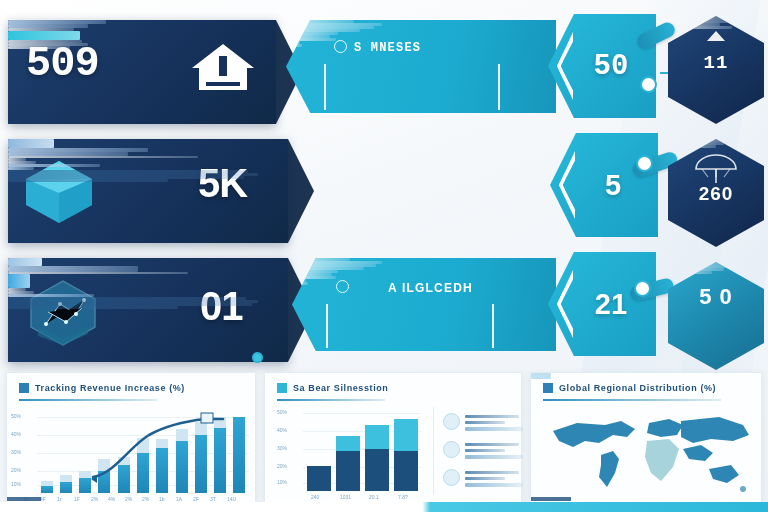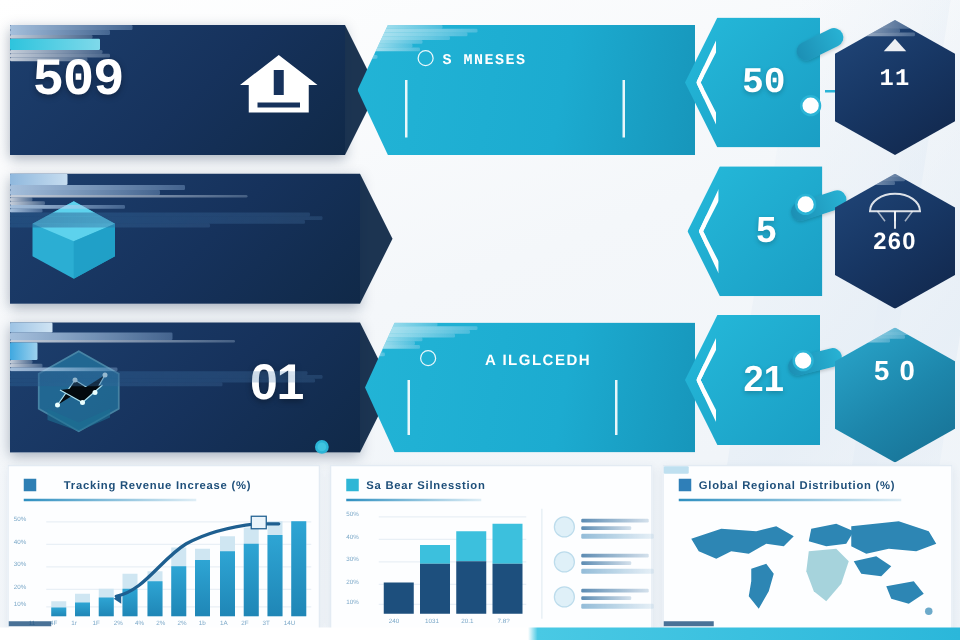--- a/index.html
+++ b/index.html
@@ -31,21 +31,21 @@
   .bignum { position:absolute; color:#fff; font-weight:700; letter-spacing:-1px;
     text-shadow:0 2px 5px rgba(0,0,0,.35); }
 
   .blurline { background:linear-gradient(90deg,rgba(190,215,240,.85),rgba(150,185,225,.35));
     border-radius:1px; filter:blur(.4px); }
   .blurline.lite { background:linear-gradient(90deg,rgba(255,255,255,.75),rgba(210,230,248,.25)); }
   .blurline.dk { background:linear-gradient(90deg,rgba(40,90,140,.55),rgba(90,140,190,.22)); }
 
   
   .cyan-band {
-    position:absolute; top:6px; height:104px;
+    position:absolute; top:6px; height:93px;
     background:linear-gradient(100deg,#22b4d6 0%,#1cabd0 60%,#1796bb 100%);
     box-shadow:0 3px 10px rgba(20,120,160,.3);
   }
 
   .hexbadge { position:absolute; width:108px; height:104px;
     background:linear-gradient(135deg,#25b9da 0%,#1a9ec4 100%);
     clip-path:polygon(24% 0,100% 0,100% 100%,24% 100%,0 50%);
     box-shadow:0 3px 9px rgba(20,110,150,.32);}
   .hexbadge .inner-chev{ position:absolute; left:9px; top:18px; width:16px;height:68px;
     border-left:6px solid #ffffff; border-top:6px solid transparent; border-bottom:6px solid transparent;
@@ -177,20 +177,21 @@
     <div class="knob" style="left:640px;top:62px;"></div>
   </div>
 
   <div class="row row2">
     <div class="navy-card" style="width:280px;">
       <svg style="position:absolute;left:14px;top:20px;" width="74" height="66" viewBox="0 0 74 66">
         <path d="M37 2 L70 20 L70 46 L37 64 L4 46 L4 20 Z" fill="#2fc3e6" opacity=".85"></path>
         <path d="M37 2 L70 20 L37 34 L4 20 Z" fill="#63d6f0" opacity=".9"></path>
         <path d="M37 34 L70 20 L70 46 L37 64 Z" fill="#1f9ec6" opacity=".85"></path>
       </svg>
+      <div class="bignum" style="left:190px;top:22px;font-size:40px;">5K</div>
       <div class="blurline" style="left:60px;top:12px;width:46px;height:9px;background:linear-gradient(90deg,#8fb8dd,#c7ddf0);"></div>
       <div class="blurline" style="left:112px;top:12px;width:140px;height:4px;"></div>
       <div class="blurline" style="left:112px;top:20px;width:120px;height:4px;"></div>
       <div class="blurline lite" style="left:60px;top:30px;width:190px;height:2px;"></div>
       <div class="blurline lite" style="left:166px;top:40px;width:18px;height:3px;"></div>
       <div class="blurline lite" style="left:166px;top:48px;width:28px;height:3px;"></div>
       <div class="blurline" style="left:98px;top:62px;width:92px;height:3px;"></div>
       <div class="blurline" style="left:96px;top:72px;width:26px;height:3px;"></div>
       <div class="blurline dk" style="left:14px;top:78px;width:240px;height:3px;"></div>
       <div class="blurline dk" style="left:14px;top:85px;width:250px;height:3px;"></div>
@@ -280,21 +281,21 @@
       <div class="blurline lite" style="left:18px;top:52px;width:60px;height:3px;"></div>
       <div class="blurline lite" style="left:16px;top:59px;width:64px;height:3px;"></div>
       <div class="blurline lite" style="left:20px;top:66px;width:56px;height:3px;"></div>
       <div class="blurline lite" style="left:26px;top:73px;width:44px;height:3px;"></div>
     </div>
     <div class="knob" style="left:634px;top:28px;"></div>
   </div>
 
   <div class="panel p1">
     <div class="p-sq"></div>
-    <div class="p-title" style="left:28px;margin-left:16px;">Tracking Revenue Increase (%)</div>
+    <div class="p-title" style="left:28px;">Tracking Revenue Increase (%)</div>
     <div class="p-underline" style="left:12px;width:138px;"></div>
 
     <div class="gridline" style="left:30px;top:44px;width:212px;"></div>
     <div class="gridline" style="left:30px;top:62px;width:212px;"></div>
     <div class="gridline" style="left:30px;top:80px;width:212px;"></div>
     <div class="gridline" style="left:30px;top:98px;width:212px;"></div>
     <div class="gridline" style="left:30px;top:112px;width:212px;"></div>
 
     <div class="axis-lbl" style="left:4px;top:40px;">50%</div>
     <div class="axis-lbl" style="left:4px;top:58px;">40%</div>

